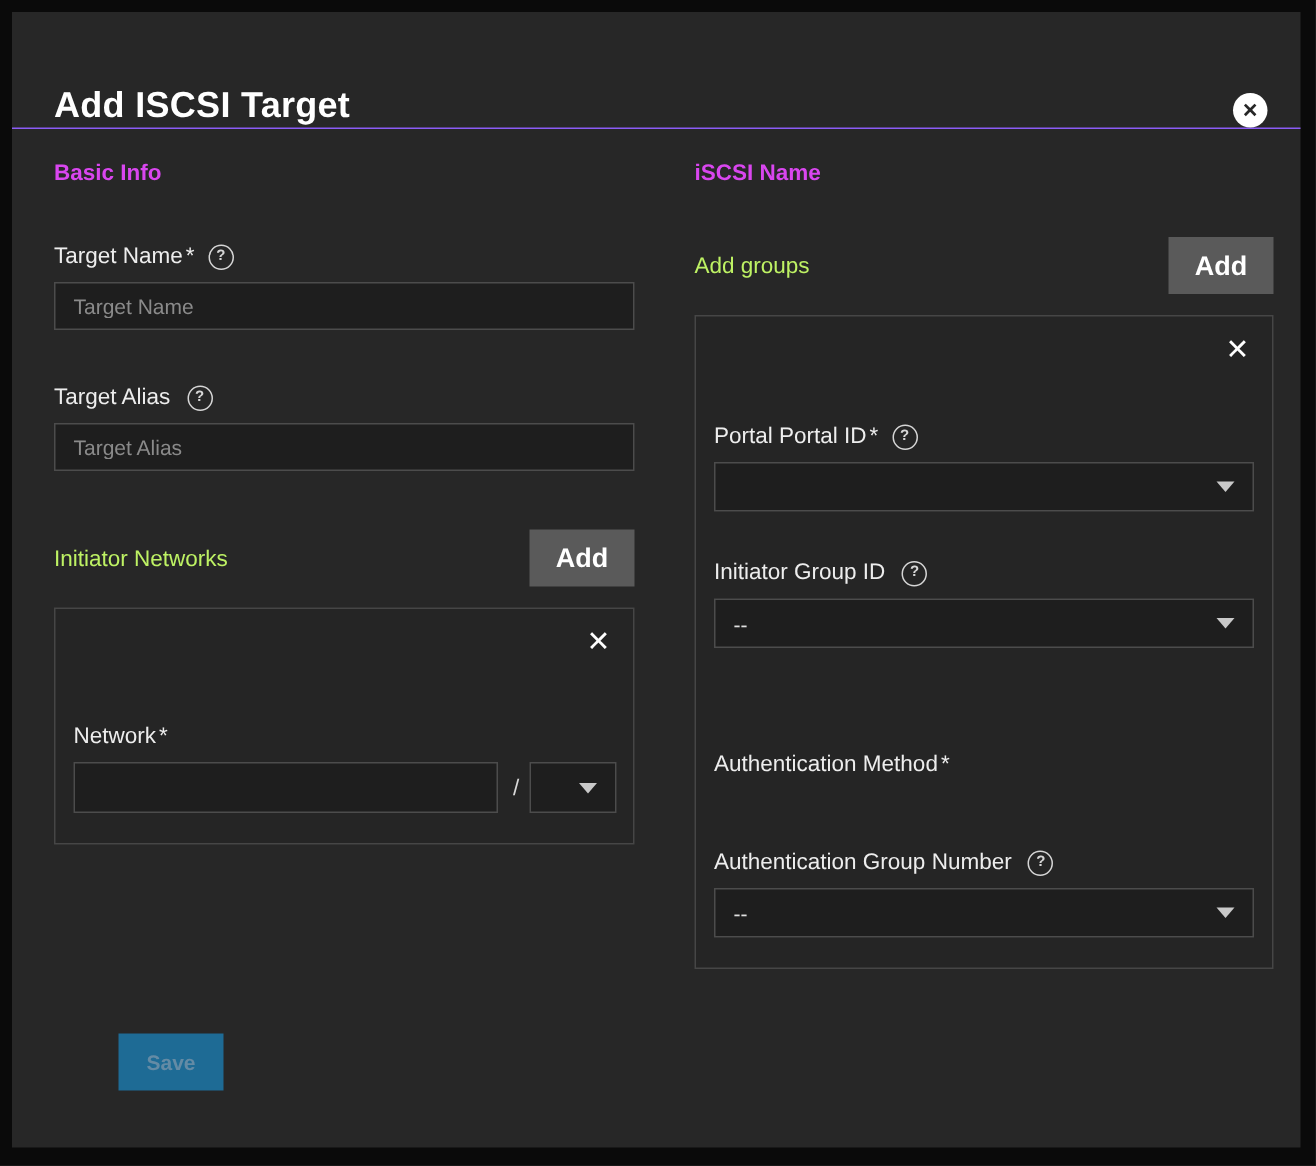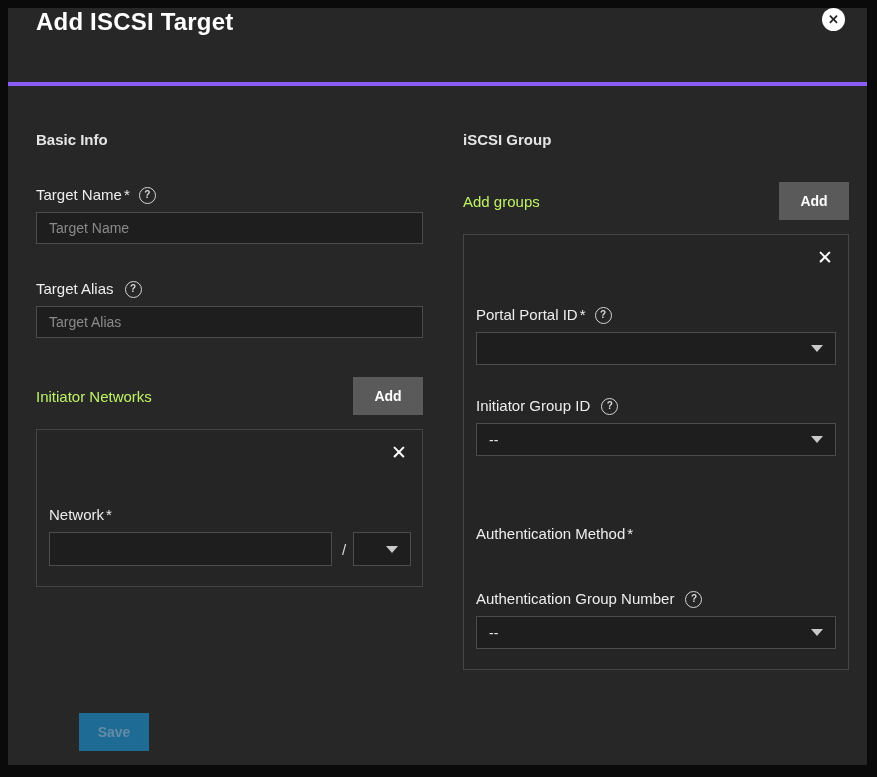--- a/index.html
+++ b/index.html
@@ -8,38 +8,38 @@
     background:#0a0a0a;
     font-family:"Liberation Sans",sans-serif;
     overflow:hidden;
   }
   .modal{
     position:absolute;left:8px;top:8px;width:859px;height:757px;
     background:#272727;display:flex;flex-direction:column;
   }
   
   .modal-header{
-    height:78px;flex:0 0 78px;display:flex;align-items:flex-start;
-    padding:0 22px 0 28px;border-bottom:4px solid #8b5cf6;box-sizing:border-box;
+    height:78px;flex:0 0 78px;display:flex;align-items:flex-end;
+    padding:0 22px 0 28px;border-bottom:1px solid #8b5cf6;box-sizing:border-box;
   }
   .modal-title{font-size:24px;font-weight:bold;color:#ffffff;letter-spacing:.2px;}
   .close-btn{
     margin-left:auto;width:23px;height:23px;border-radius:50%;
     background:#ffffff;color:#272727;display:flex;align-items:center;justify-content:center;
     font-size:13px;font-weight:bold;cursor:pointer;line-height:1;
   }
   
   .modal-body{
     flex:1;display:flex;flex-direction:column;
     padding:22px 18px 0 28px;box-sizing:border-box;
   }
   .columns{display:flex;gap:40px;}
   .col-left{width:387px;flex:0 0 387px;}
   .col-right{width:386px;flex:0 0 386px;}
-  .section-heading{font-size:15px;font-weight:bold;color:#e5e5e5;line-height:16px;margin-top:24px;}
+  .section-heading{font-size:15px;font-weight:bold;color:#d946ef;line-height:16px;}
   .field-label{
     display:flex;align-items:center;font-size:15px;color:#ededed;
     line-height:18px;margin:0 0 8px 0;
   }
   .star{margin-left:2px;}
   .help-icon{
     width:15px;height:15px;border:1px solid #d6d6d6;border-radius:50%;
     color:#d6d6d6;font-size:10px;font-weight:bold;line-height:1;
     display:inline-flex;align-items:center;justify-content:center;
     margin-left:9px;flex:0 0 auto;cursor:pointer;
@@ -47,21 +47,21 @@
   .text-input{
     width:100%;height:32px;background:#1e1e1e;border:1px solid #4c4c4c;
     color:#e0e0e0;font-size:14px;padding:0 12px;box-sizing:border-box;
     font-family:"Liberation Sans",sans-serif;outline:none;
   }
   .text-input::placeholder{color:#8a8a8a;}
   .add-row{display:flex;align-items:center;justify-content:space-between;}
   .add-row-label{font-size:15px;color:#bef264;}
   .add-btn{
     width:70px;height:38px;background:#5a5a5a;border:none;
-    color:#ffffff;font-size:14px;font-weight:bold;cursor:pointer;
+    color:#ffffff;font-size:18px;font-weight:bold;cursor:pointer;
     font-family:"Liberation Sans",sans-serif;flex:0 0 auto;
   }
   .card{
     border:1px solid #464646;background:#252525;
     padding:12px 12px 20px 12px;box-sizing:border-box;
   }
   .card-x-row{display:flex;justify-content:flex-end;height:22px;}
   .remove-icon{
     font-size:19px;color:#ffffff;line-height:22px;cursor:pointer;
     width:22px;text-align:center;
@@ -145,21 +145,21 @@
             <span class="slash">/</span>
             <div class="select prefix-select">
               <span class="select-value"></span>
               <span class="caret"></span>
             </div>
           </div>
         </div>
       </div>
 
       <div class="col-right">
-        <div class="section-heading">iSCSI Group</div>
+        <div class="section-heading">iSCSI Name</div>
 
         <div class="add-row mt-34">
           <span class="add-row-label">Add groups</span>
           <button class="add-btn">Add</button>
         </div>
 
         <div class="card mt-14">
           <div class="card-x-row">
             <span class="remove-icon">✕</span>
           </div>

